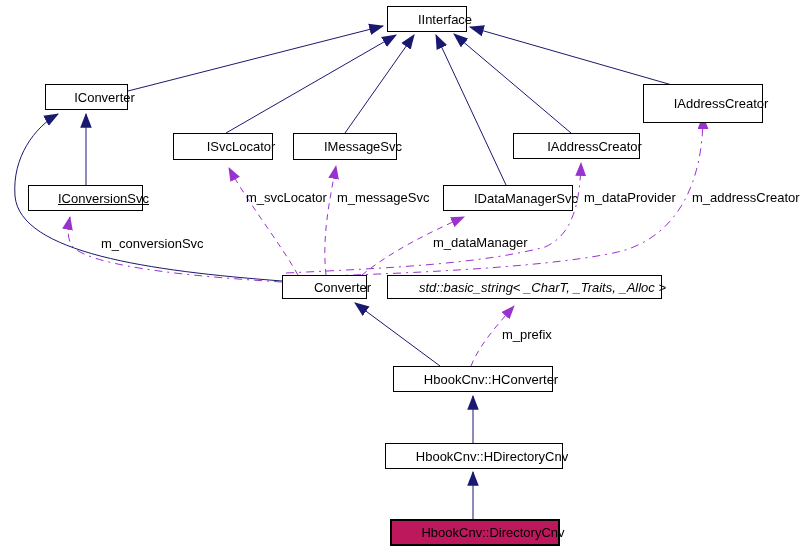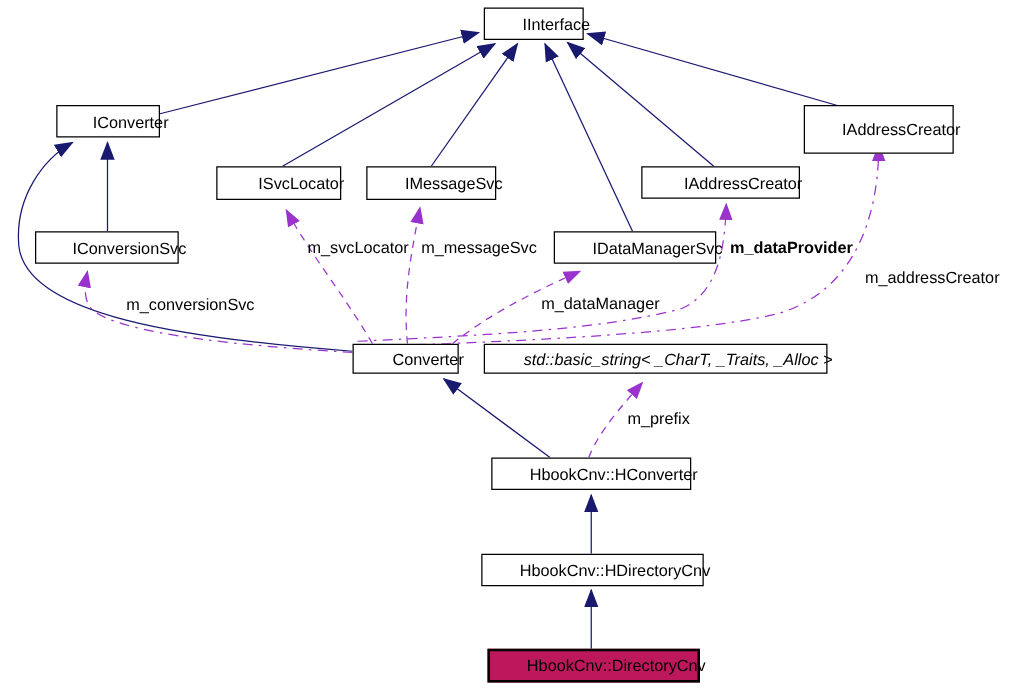--- a/index.html
+++ b/index.html
@@ -79,21 +79,21 @@
     <path d="M362,275 C390,252 428,233 464,217" fill="none" stroke="#9a32cd" stroke-width="1" stroke-dasharray="6,5" marker-end="url(#arrow-purple)"></path>
     <path d="M286,273 C390,268 480,264 545,247 C573,235 580,202 581,163" fill="none" stroke="#9a32cd" stroke-width="1" stroke-dasharray="8,5,2,5" marker-end="url(#arrow-purple)"></path>
     <path d="M293,277 C430,273 560,266 622,251 C678,235 703,182 703,116" fill="none" stroke="#9a32cd" stroke-width="1" stroke-dasharray="8,5,2,5" marker-end="url(#arrow-purple)"></path>
     <path d="M471,366 C479,345 499,323 514,306" fill="none" stroke="#9a32cd" stroke-width="1" stroke-dasharray="6,5" marker-end="url(#arrow-purple)"></path>
   </svg>
 
   <div class="node" style="left:387px; top:6px; width:80px; height:26px;">IInterface</div>
 
   <div class="node" style="left:45px; top:84px; width:83px; height:26px;">IConverter</div>
 
-  <div class="node" style="left:28px; top:185px; width:115px; height:26px;">IConversionSvc</div>
+  <div class="node" style="left:28px; top:185px; width:115px; height:26px;text-decoration:underline;">IConversionSvc</div>
 
   <div class="node" style="left:173px; top:133px; width:100px; height:27px;">ISvcLocator</div>
 
   <div class="node" style="left:293px; top:133px; width:104px; height:27px;">IMessageSvc</div>
 
   <div class="node" style="left:513px; top:133px; width:127px; height:26px;">IAddressCreator</div>
 
   <div class="node" style="left:443px; top:185px; width:130px; height:26px;">IDataManagerSvc</div>
 
   <div class="node" style="left:643px; top:84px; width:120px; height:39px;">IAddressCreator</div>
@@ -105,17 +105,17 @@
   <div class="node" style="left:393px; top:366px; width:160px; height:26px;">HbookCnv::HConverter</div>
 
   <div class="node" style="left:385px; top:443px; width:178px; height:26px;">HbookCnv::HDirectoryCnv</div>
 
   <div class="node focus" style="left:390px; top:519px; width:170px; height:27px;">HbookCnv::DirectoryCnv</div>
 
   <span class="edge-label" style="left:65px; top:236px;margin-left:36px;">m_conversionSvc</span>
   <span class="edge-label" style="left:246px; top:190px;">m_svcLocator</span>
   <span class="edge-label" style="left:337px; top:190px;">m_messageSvc</span>
   <span class="edge-label" style="left:433px; top:235px;">m_dataManager</span>
-  <span class="edge-label" style="left:584px; top:190px;font-weight:bold;">m_dataProvider</span>
-  <span class="edge-label" style="left:692px; top:190px;margin-top:24px;">m_addressCreator</span>
+  <span class="edge-label" style="left:584px; top:190px;">m_dataProvider</span>
+  <span class="edge-label" style="left:692px; top:190px;">m_addressCreator</span>
   <span class="edge-label" style="left:502px; top:327px;">m_prefix</span>
 
 </div>
 
 </body></html>

